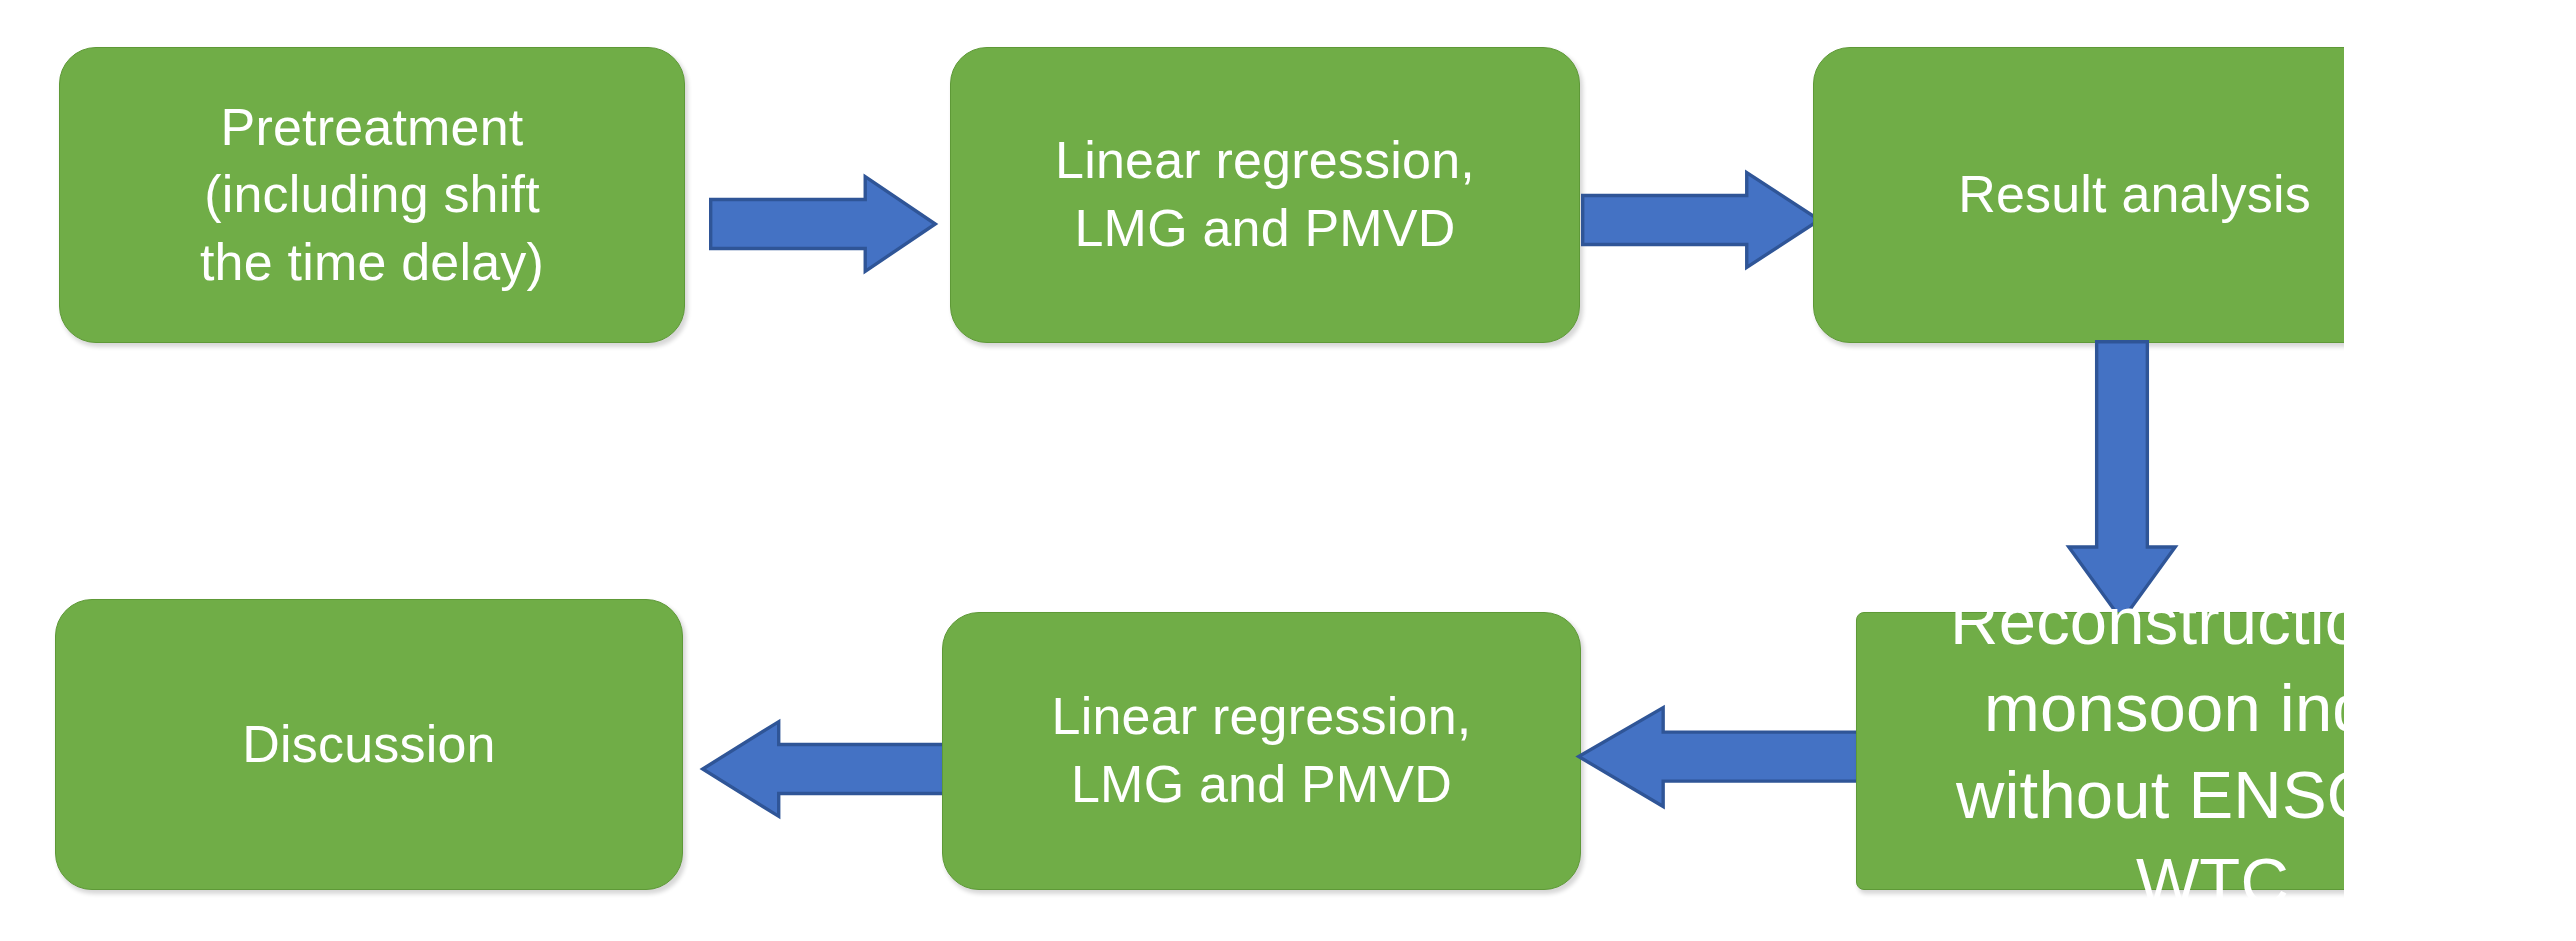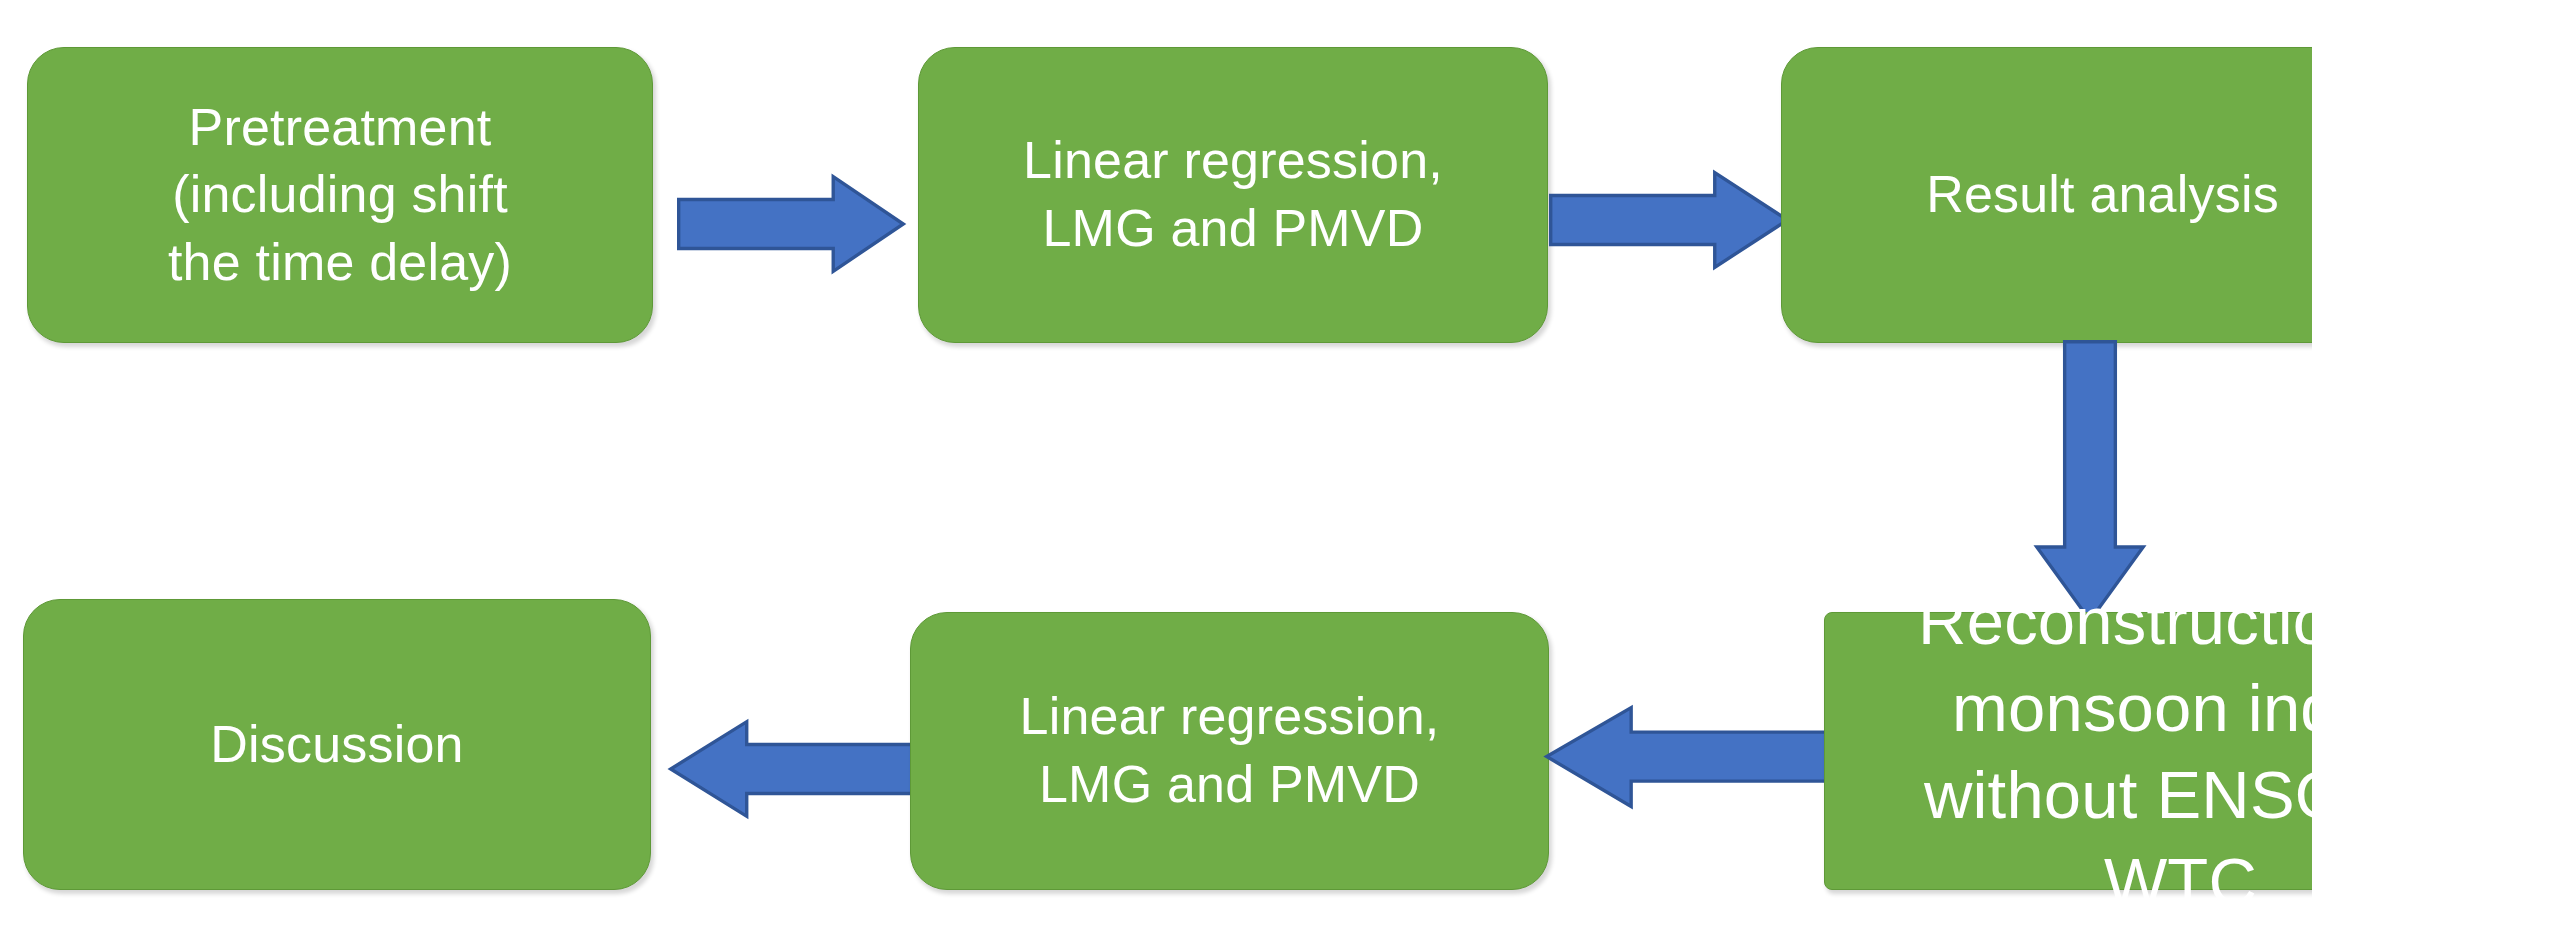--- a/index.html
+++ b/index.html
@@ -10,20 +10,21 @@
   }
   body {
     font-family: "Liberation Sans", "DejaVu Sans", sans-serif;
   }
   #canvas {
     position: relative;
     width: 2312px;
     height: 941px;
     background: #ffffff;
     overflow: hidden;
+    margin-left: 32px;
   }
   .node {
     position: absolute;
     box-sizing: border-box;
     background: #70AD47;
     border: 1.7px solid #5E9937;
     border-radius: 37px;
     display: flex;
     align-items: center;
     justify-content: center;

